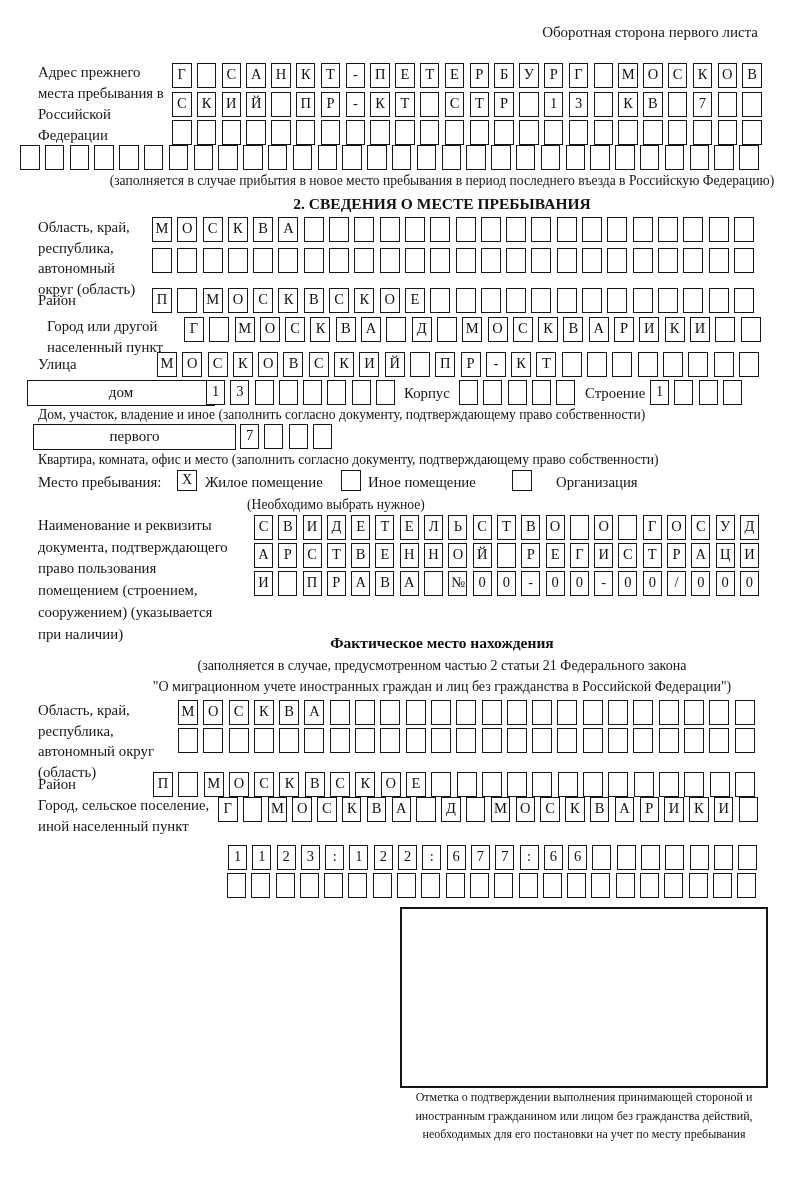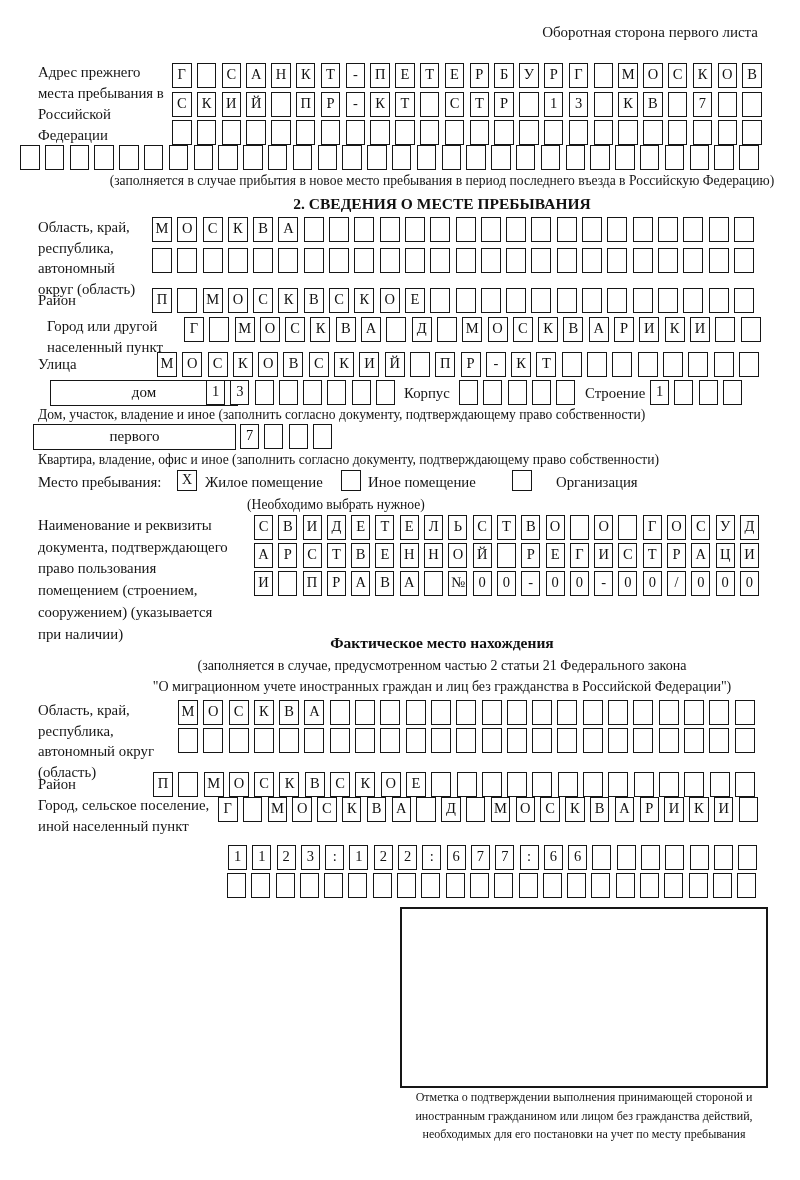--- a/index.html
+++ b/index.html
@@ -43,31 +43,31 @@
 
   <div class="lbl" style="left:38px;top:290px;">Район</div>
   <div class="cellrow" style="left:152px;top:288px;"><span class="cell">П</span><span class="cell"></span><span class="cell">М</span><span class="cell">О</span><span class="cell">С</span><span class="cell">К</span><span class="cell">В</span><span class="cell">С</span><span class="cell">К</span><span class="cell">О</span><span class="cell">Е</span><span class="cell"></span><span class="cell"></span><span class="cell"></span><span class="cell"></span><span class="cell"></span><span class="cell"></span><span class="cell"></span><span class="cell"></span><span class="cell"></span><span class="cell"></span><span class="cell"></span><span class="cell"></span><span class="cell"></span></div>
 
   <div class="lbl" style="left:38px;top:316px;width:125px;margin-left:9px;">Город или другой населенный пункт</div>
   <div class="cellrow" style="left:184px;top:317px;"><span class="cell">Г</span><span class="cell"></span><span class="cell">М</span><span class="cell">О</span><span class="cell">С</span><span class="cell">К</span><span class="cell">В</span><span class="cell">А</span><span class="cell"></span><span class="cell">Д</span><span class="cell"></span><span class="cell">М</span><span class="cell">О</span><span class="cell">С</span><span class="cell">К</span><span class="cell">В</span><span class="cell">А</span><span class="cell">Р</span><span class="cell">И</span><span class="cell">К</span><span class="cell">И</span><span class="cell"></span><span class="cell"></span></div>
 
   <div class="lbl" style="left:38px;top:354px;">Улица</div>
   <div class="cellrow" style="left:157px;top:352px;"><span class="cell">М</span><span class="cell">О</span><span class="cell">С</span><span class="cell">К</span><span class="cell">О</span><span class="cell">В</span><span class="cell">С</span><span class="cell">К</span><span class="cell">И</span><span class="cell">Й</span><span class="cell"></span><span class="cell">П</span><span class="cell">Р</span><span class="cell">-</span><span class="cell">К</span><span class="cell">Т</span><span class="cell"></span><span class="cell"></span><span class="cell"></span><span class="cell"></span><span class="cell"></span><span class="cell"></span><span class="cell"></span><span class="cell"></span></div>
 
-  <div class="widebox" style="left:50px;top:380px;width:188px;">дом</div>
+  <div class="widebox" style="left:27px;top:380px;width:188px;">дом</div>
   <div class="cellrow narrow" style="left:206px;top:380px;"><span class="cell">1</span><span class="cell">3</span><span class="cell"></span><span class="cell"></span><span class="cell"></span><span class="cell"></span><span class="cell"></span><span class="cell"></span></div>
   <div class="lbl" style="left:404px;top:383px;">Корпус</div>
   <div class="cellrow narrow" style="left:459px;top:380px;"><span class="cell"></span><span class="cell"></span><span class="cell"></span><span class="cell"></span><span class="cell"></span></div>
   <div class="lbl" style="left:585px;top:383px;">Строение</div>
   <div class="cellrow narrow" style="left:650px;top:380px;"><span class="cell">1</span><span class="cell"></span><span class="cell"></span><span class="cell"></span></div>
   <div class="cap" style="left:38px;top:407px;">Дом, участок, владение и иное (заполнить согласно документу, подтверждающему право собственности)</div>
 
   <div class="widebox" style="left:33px;top:424px;width:203px;">первого</div>
   <div class="cellrow narrow" style="left:240px;top:424px;"><span class="cell">7</span><span class="cell"></span><span class="cell"></span><span class="cell"></span></div>
-  <div class="cap" style="left:38px;top:452px;">Квартира, владение, офис и иное (заполнить согласно документу, подтверждающему право собственности)</div>
+  <div class="cap" style="left:38px;top:452px;">Квартира, комната, офис и место (заполнить согласно документу, подтверждающему право собственности)</div>
 
   <div class="lbl" style="left:38px;top:472px;">Место пребывания:</div>
   <span class="cb" style="left:177px;top:470px;">X</span>
   <div class="lbl" style="left:205px;top:472px;">Жилое помещение</div>
   <span class="cb" style="left:341px;top:470px;"></span>
   <div class="lbl" style="left:368px;top:472px;">Иное помещение</div>
   <span class="cb" style="left:512px;top:470px;"></span>
   <div class="lbl" style="left:556px;top:472px;">Организация</div>
   <div class="cap" style="left:136px;top:497px;width:400px;text-align:center;">(Необходимо выбрать нужное)</div>
 

